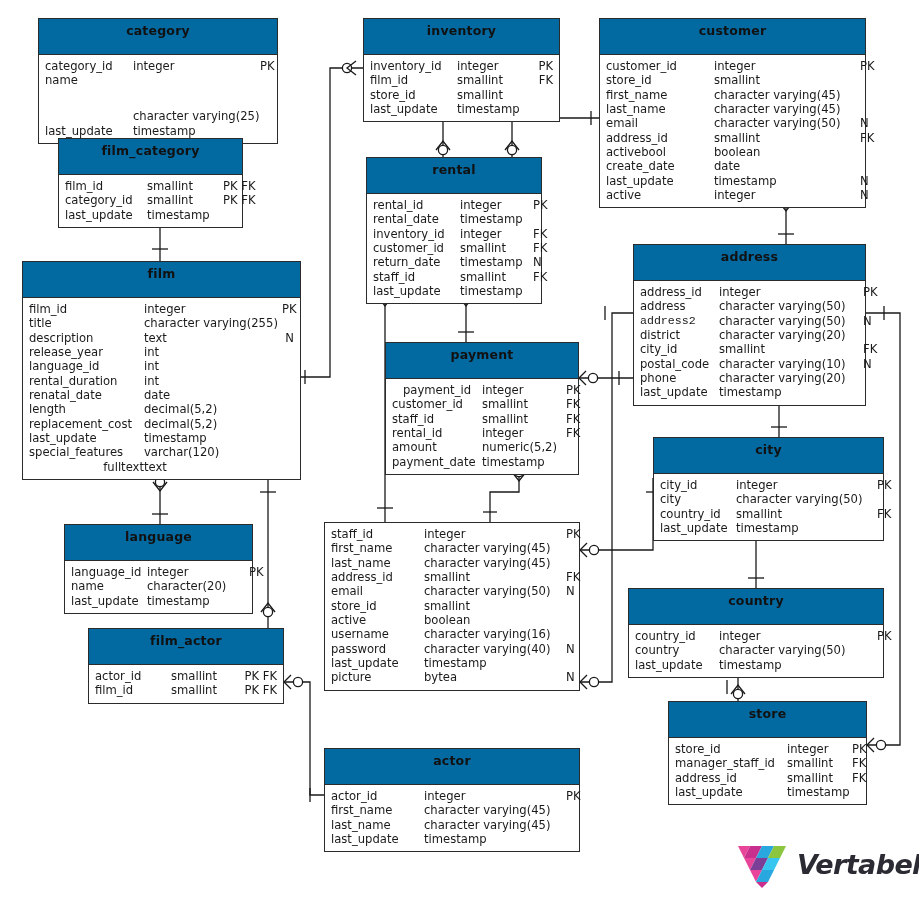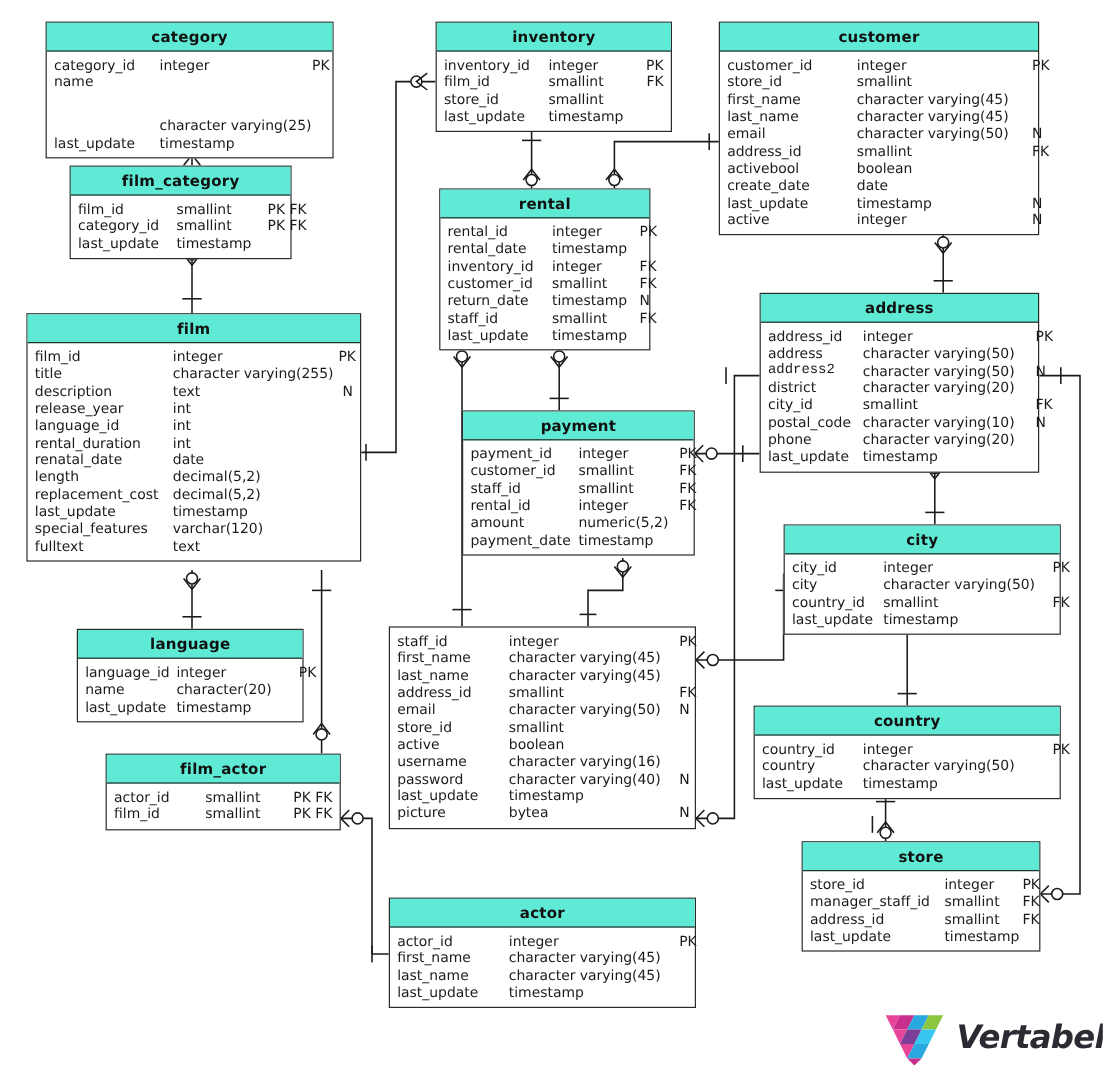--- a/index.html
+++ b/index.html
@@ -2,22 +2,22 @@
 <html><head>
 <meta charset="utf-8">
 <title>ER Diagram</title>
 <style>
   html,body{margin:0;padding:0;background:#ffffff;}
   body{width:919px;height:898px;position:relative;overflow:hidden;
        font-family:"DejaVu Sans","Liberation Sans",sans-serif;}
   #canvas{position:absolute;left:0;top:0;width:919px;height:898px;}
   #links{position:absolute;left:0;top:0;width:919px;height:898px;z-index:1;pointer-events:none;}
   .tbl{position:absolute;z-index:3;background:#ffffff;border:1.3px solid #2b2b2b;box-sizing:border-box;}
-  .tbl-title{background:#5eead4;border-bottom:1.3px solid #2b2b2b;text-align:center;
-             font-weight:bold;font-size:12.5px;color:#111;padding:4px 0 4px 0;letter-spacing:.2px;}
+  .tbl-title{background:#0369a1;border-bottom:1.3px solid #2b2b2b;text-align:center;
+             font-weight:bold;font-size:12.5px;color:#111;padding:4px 0 16px 0;letter-spacing:.2px;}
   .tbl-body{padding:4px 6px 5px 6px;}
   .row{display:flex;font-size:11.6px;color:#1a1a1a;line-height:14.35px;white-space:nowrap;}
   .c-name{flex:0 0 auto;}
   .c-type{flex:1 1 auto;}
   .c-key{flex:0 0 auto;text-align:right;padding-left:3px;}
   .logo{position:absolute;z-index:4;display:flex;align-items:center;}
   .logo-text{font-size:27px;font-weight:bold;color:#2b2b33;font-style:italic;
              letter-spacing:-0.6px;margin-left:9px;font-family:"DejaVu Sans","Liberation Sans",sans-serif;}
 </style>
 </head>
@@ -221,21 +221,21 @@
             <span class="c-name" style="min-width: 115px;">last_update</span>
             <span class="c-type" style="min-width: 135px;">timestamp</span>
             <span class="c-key"></span>
           </div>
           <div class="row">
             <span class="c-name" style="min-width: 115px;">special_features</span>
             <span class="c-type" style="min-width: 135px;">varchar(120)</span>
             <span class="c-key"></span>
           </div>
           <div class="row">
-            <span class="c-name" style="min-width: 115px;">fulltext</span>
+            <span class="c-name" style="min-width: 115px; text-align: right;">fulltext</span>
             <span class="c-type" style="min-width: 135px;">text</span>
             <span class="c-key"></span>
           </div>
         </div>
       </div>
       <div class="tbl" style="left: 64px; top: 524px; width: 189px;">
         <div class="tbl-title">language</div>
         <div class="tbl-body">
           <div class="row">
             <span class="c-name" style="min-width: 76px;">language_id</span>
@@ -331,21 +331,21 @@
             <span class="c-name" style="min-width: 87px;">last_update</span>
             <span class="c-type" style="min-width: 70px;">timestamp</span>
             <span class="c-key"></span>
           </div>
         </div>
       </div>
       <div class="tbl" style="left: 385px; top: 342px; width: 194px;">
         <div class="tbl-title">payment</div>
         <div class="tbl-body">
           <div class="row">
-            <span class="c-name" style="min-width: 90px;">payment_id</span>
+            <span class="c-name" style="min-width: 90px; text-align: center;">payment_id</span>
             <span class="c-type" style="min-width: 81px;">integer</span>
             <span class="c-key">PK</span>
           </div>
           <div class="row">
             <span class="c-name" style="min-width: 90px;">customer_id</span>
             <span class="c-type" style="min-width: 81px;">smallint</span>
             <span class="c-key">FK</span>
           </div>
           <div class="row">
             <span class="c-name" style="min-width: 90px;">staff_id</span>

